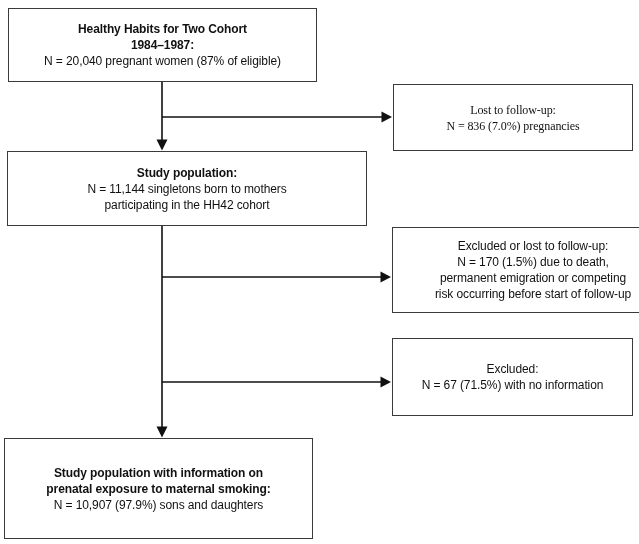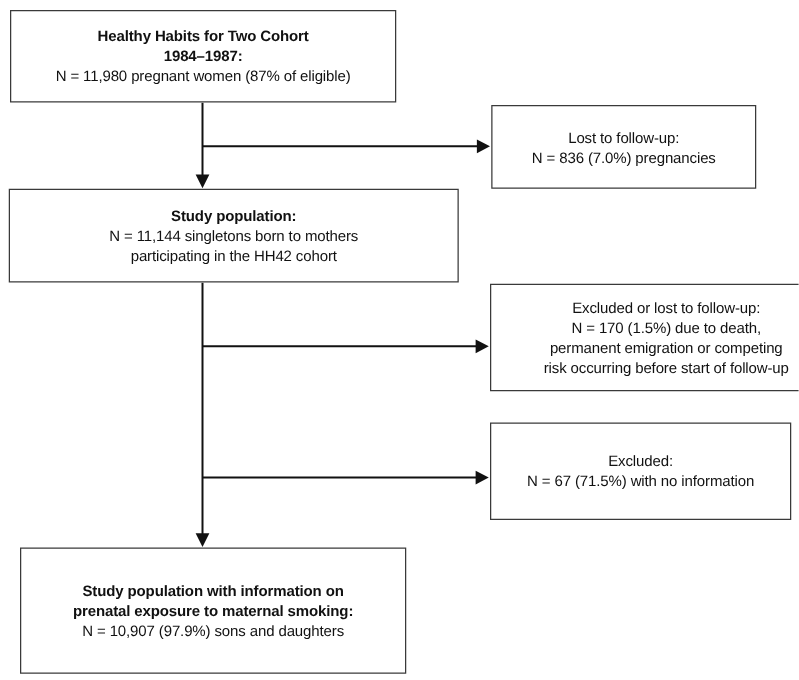--- a/index.html
+++ b/index.html
@@ -36,23 +36,23 @@
     font-size: 12px;
     line-height: 16px;
     letter-spacing: -0.1px;
   }
   .ln { white-space: nowrap; }
   .bold { font-weight: bold; }
 
   
   #box-cohort           { left: 8px;   top: 8px;   width: 309px; height: 74px;  }
   #box-study-population { left: 7px;   top: 151px; width: 360px; height: 75px;  }
-  #box-final            { left: 16px;   top: 438px; width: 309px; height: 101px; }
+  #box-final            { left: 4px;   top: 438px; width: 309px; height: 101px; }
   
-  #box-lost-followup    { left: 393px; top: 84px;  width: 212px; height: 67px;  }
+  #box-lost-followup    { left: 393px; top: 84px;  width: 240px; height: 67px; font-family: Liberation Serif, serif;  }
   #box-excluded-lost    { left: 392px; top: 227px; width: 282px; height: 86px;  }
   #box-excluded-smoking { left: 392px; top: 338px; width: 241px; height: 78px;  }
 </style>
 </head>
 <body>
 
 <div id="canvas">
 
   <svg id="connectors" viewBox="0 0 639 544" xmlns="http://www.w3.org/2000/svg">
 
@@ -78,21 +78,21 @@
 
     <g>
       <line x1="162" y1="382" x2="381" y2="382" stroke="#111111" stroke-width="1.6"></line>
       <polygon points="380.5,376.5 380.5,387.5 391,382" fill="#111111"></polygon>
     </g>
   </svg>
 
   <div class="box" id="box-cohort">
     <div class="ln bold">Healthy Habits for Two Cohort</div>
     <div class="ln bold">1984–1987:</div>
-    <div class="ln">N = 11,980 pregnant women (87% of eligible)</div>
+    <div class="ln">N = 20,040 pregnant women (87% of eligible)</div>
   </div>
 
   <div class="box" id="box-lost-followup">
     <div class="ln">Lost to follow-up:</div>
     <div class="ln">N = 836 (7.0%) pregnancies</div>
   </div>
 
   <div class="box" id="box-study-population">
     <div class="ln bold">Study population:</div>
     <div class="ln">N = 11,144 singletons born to mothers</div>

